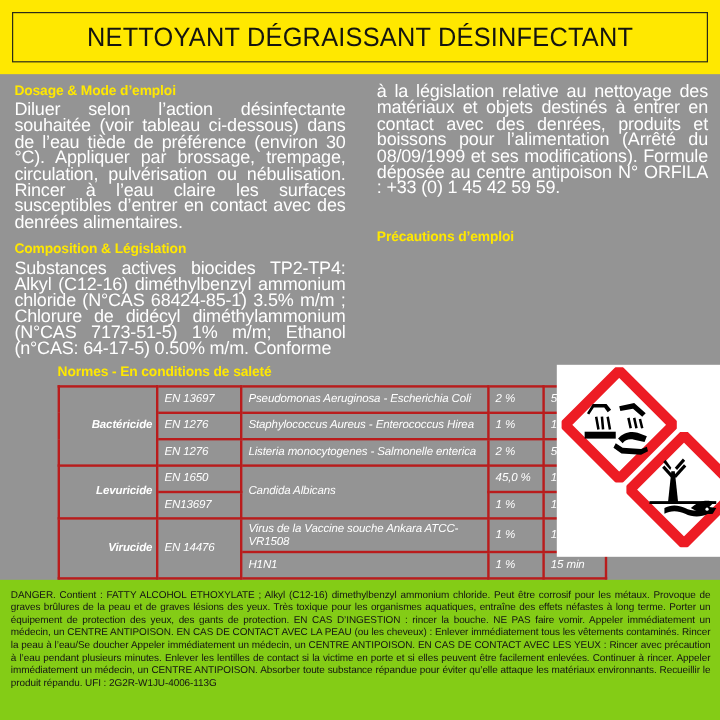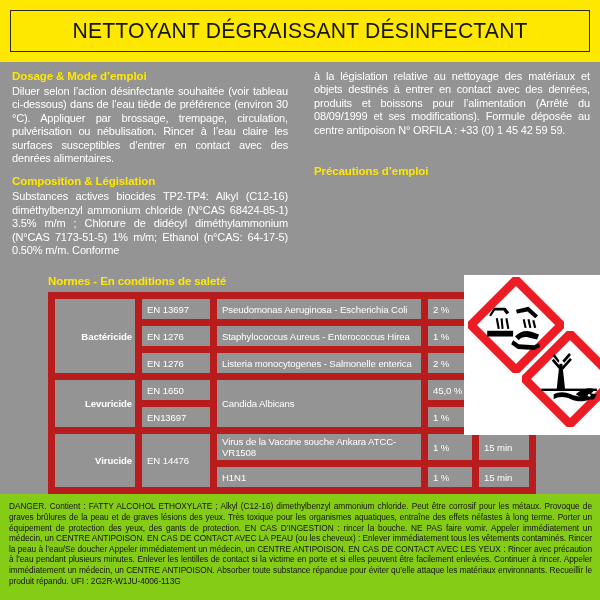--- a/index.html
+++ b/index.html
@@ -47,46 +47,47 @@
   .sec-title{
     color:#ffe800;
     font-size:11.5px;
     font-weight:bold;
     margin:0 0 2px 0;
     line-height:13px;
     letter-spacing:-.1px;
   }
   .sec-body{
     color:#ffffff;
-    font-size:11px;
+    font-size:15px;
     line-height:13.4px;
     text-align:justify;
     margin:0 0 10px 0;
     letter-spacing:-.15px;
   }
   .sec-body.nogap{margin-bottom:0;}
   .spacer-block{height:18px;}
 
   
-  .normes-wrap{margin-top:18px;display:flex;gap:8px;padding-left:36px;}
+  .normes-wrap{margin-top:6px;display:flex;gap:8px;padding-left:36px;}
   .table-area{width:408px;}
   .norm-table{
     width:408px;
     border-collapse:collapse;
     table-layout:fixed;
   }
   .norm-table td{
-    border:7px solid #b91c1c;
+    border:2px solid #b91c1c;
     color:#ffffff;
     font-size:9.6px;
     line-height:11px;
     padding:2px 3px 2px 5px;
     vertical-align:middle;
     letter-spacing:-.1px;
     height:16px;
+    font-style:italic;
   }
   .c-cat{width:72px;font-weight:bold;font-size:10.5px;text-align:right;}
   .c-norm{width:60px;}
   .c-org{width:196px;}
   .c-pct{width:36px;}
   .c-time{width:42px;}
 
   
   .picto-area{
     width:160px;height:160px;

